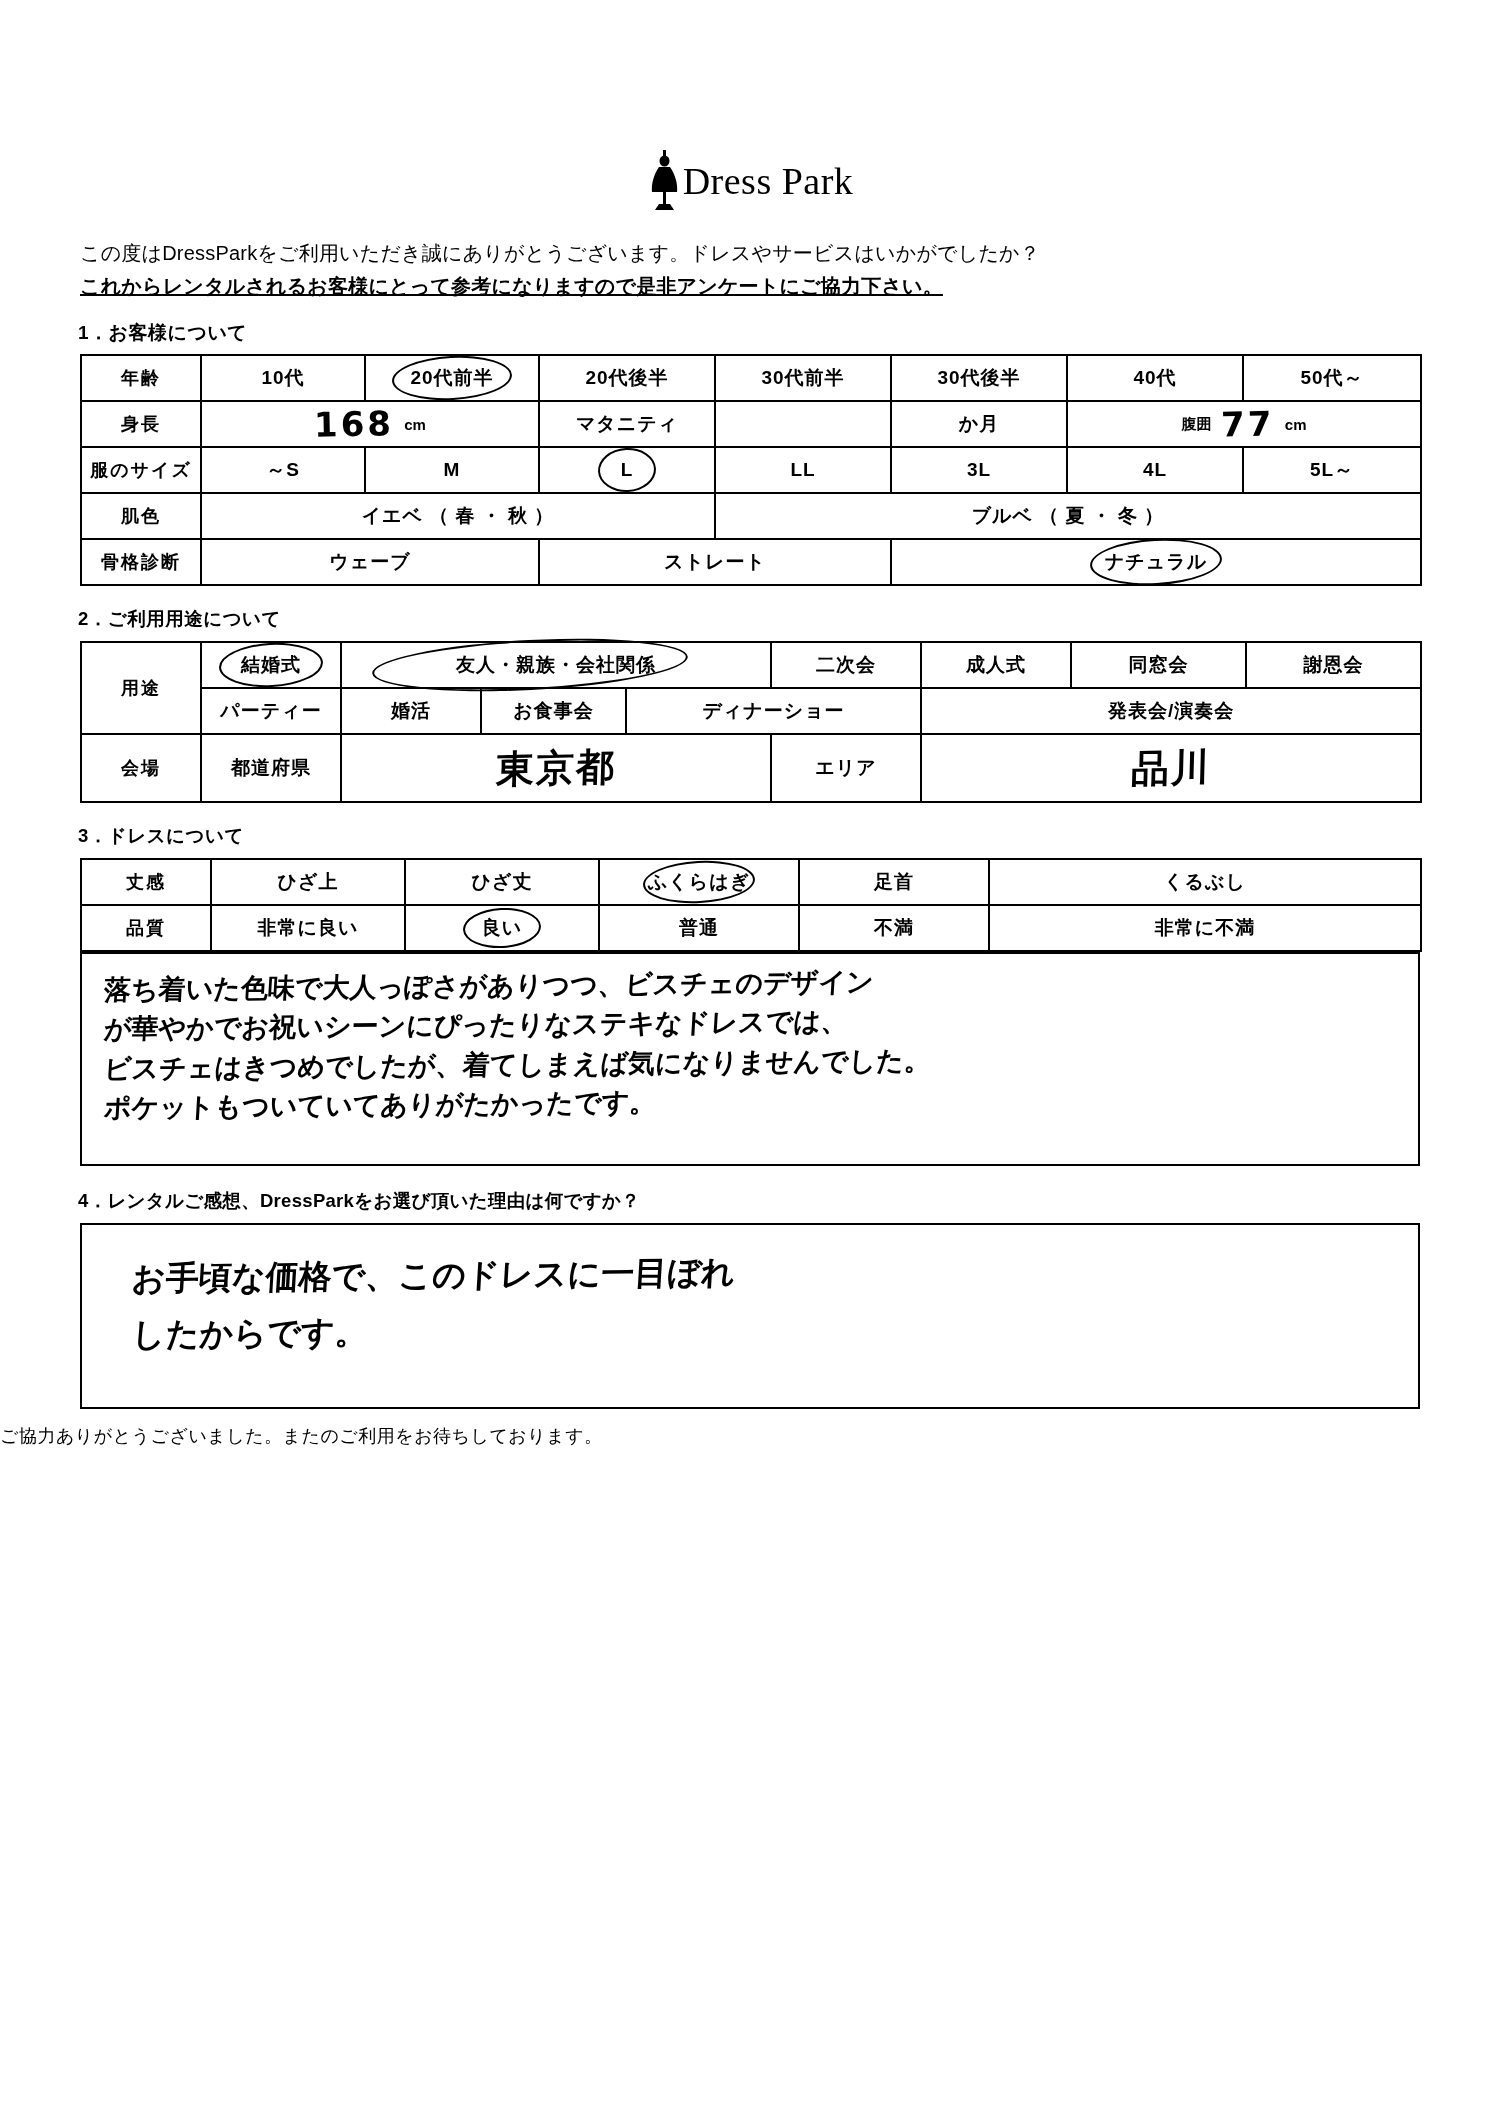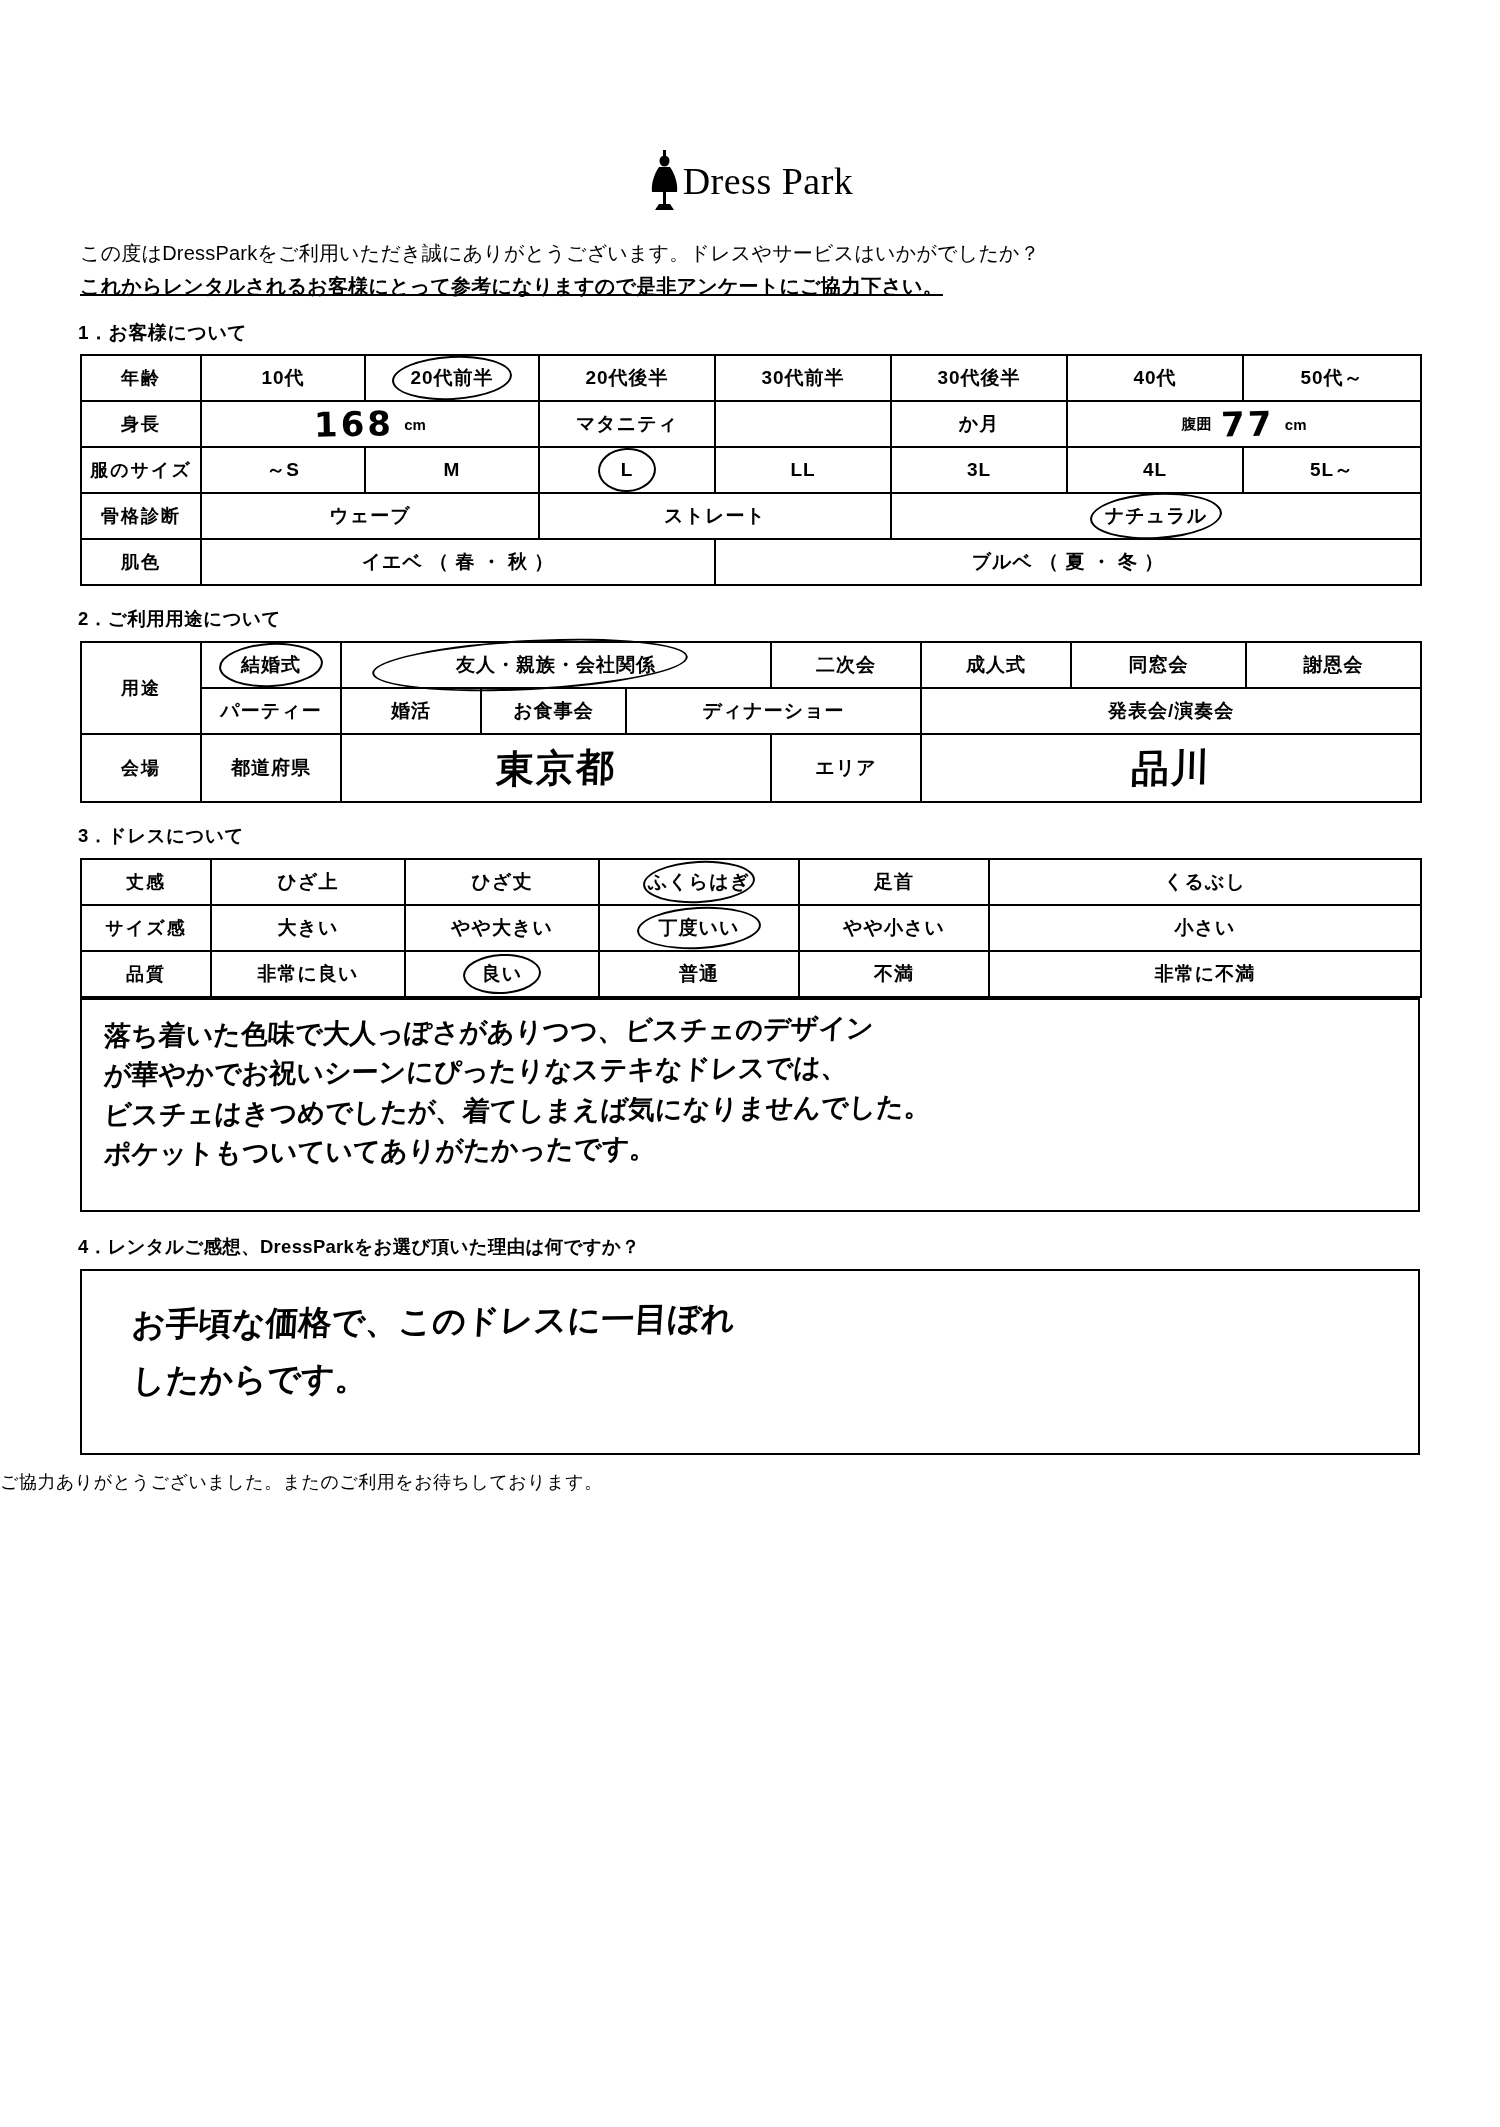--- a/index.html
+++ b/index.html
@@ -264,33 +264,33 @@
           <span>L</span>
           <span class="circ w2"></span>
         </td>
         <td>LL</td>
         <td>3L</td>
         <td>4L</td>
         <td>5L～</td>
       </tr>
 
       <tr>
+        <td class="label">肌色</td>
+        <td colspan="3">イエベ （ 春 ・ 秋 ）</td>
+        <td colspan="4">ブルベ （ 夏 ・ 冬 ）</td>
+      </tr>
+
+      <tr>
         <td class="label">骨格診断</td>
         <td colspan="2">ウェーブ</td>
         <td colspan="2">ストレート</td>
         <td colspan="3">
           <span>ナチュラル</span>
           <span class="circ w4"></span>
         </td>
-      </tr>
-
-      <tr>
-        <td class="label">肌色</td>
-        <td colspan="3">イエベ （ 春 ・ 秋 ）</td>
-        <td colspan="4">ブルベ （ 夏 ・ 冬 ）</td>
       </tr>
     </tbody>
   </table>
 
   <div class="sub-head">2．ご利用用途について</div>
 
   <table class="form">
     <colgroup>
       <col style="width:120px">
         <col style="width:140px">
@@ -357,31 +357,20 @@
         <td>ひざ上</td>
         <td>ひざ丈</td>
         <td>
           <span>ふくらはぎ</span>
           <span class="circ w6"></span>
         </td>
         <td>足首</td>
         <td colspan="2">くるぶし</td>
       </tr>
       <tr>
-        <td class="label">サイズ感</td>
-        <td>大きい</td>
-        <td>やや大きい</td>
-        <td>
-          <span>丁度いい</span>
-          <span class="circ w3"></span>
-        </td>
-        <td>やや小さい</td>
-        <td colspan="2">小さい</td>
-      </tr>
-      <tr>
         <td class="label">品質</td>
         <td>非常に良い</td>
         <td>
           <span>良い</span>
           <span class="circ w7"></span>
         </td>
         <td>普通</td>
         <td>不満</td>
         <td colspan="2">非常に不満</td>
       </tr>

